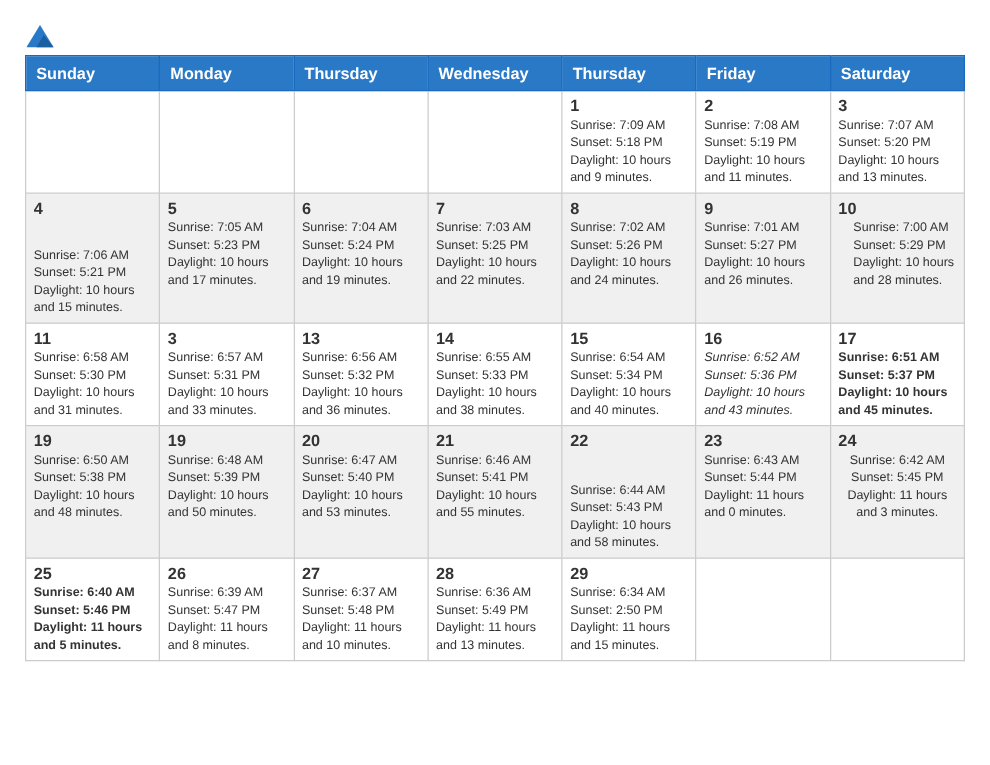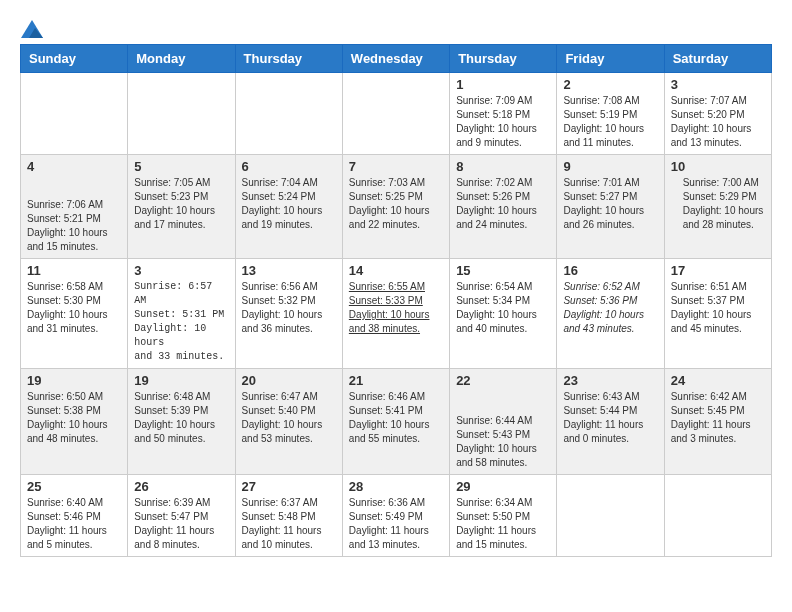--- a/index.html
+++ b/index.html
@@ -192,56 +192,56 @@
       <tr>
         <td>
           <span class="day-number">11</span>
           <div class="day-info" style="white-space: pre-line;">Sunrise: 6:58 AM
 Sunset: 5:30 PM
 Daylight: 10 hours
 and 31 minutes.</div>
         </td>
         <td>
           <span class="day-number">3</span>
-          <div class="day-info" style="white-space: pre-line; font-family: Liberation Mono, monospace;">Sunrise: 6:57 AM
+          <div class="day-info" style="white-space: pre-line;">Sunrise: 6:57 AM
 Sunset: 5:31 PM
 Daylight: 10 hours
 and 33 minutes.</div>
         </td>
         <td>
           <span class="day-number">13</span>
           <div class="day-info" style="white-space: pre-line;">Sunrise: 6:56 AM
 Sunset: 5:32 PM
 Daylight: 10 hours
 and 36 minutes.</div>
         </td>
         <td>
           <span class="day-number">14</span>
-          <div class="day-info" style="white-space: pre-line; text-decoration: underline;">Sunrise: 6:55 AM
+          <div class="day-info" style="white-space: pre-line;">Sunrise: 6:55 AM
 Sunset: 5:33 PM
 Daylight: 10 hours
 and 38 minutes.</div>
         </td>
         <td>
           <span class="day-number">15</span>
           <div class="day-info" style="white-space: pre-line;">Sunrise: 6:54 AM
 Sunset: 5:34 PM
 Daylight: 10 hours
 and 40 minutes.</div>
         </td>
         <td>
           <span class="day-number">16</span>
           <div class="day-info" style="white-space: pre-line; font-style: italic;">Sunrise: 6:52 AM
 Sunset: 5:36 PM
 Daylight: 10 hours
 and 43 minutes.</div>
         </td>
         <td>
           <span class="day-number">17</span>
-          <div class="day-info" style="white-space: pre-line;">Sunrise: 6:51 AM
+          <div class="day-info" style="white-space: pre-line; font-weight: bold;">Sunrise: 6:51 AM
 Sunset: 5:37 PM
 Daylight: 10 hours
 and 45 minutes.</div>
         </td>
       </tr>
       <tr>
         <td>
           <span class="day-number">19</span>
           <div class="day-info" style="white-space: pre-line;">Sunrise: 6:50 AM
 Sunset: 5:38 PM
@@ -278,30 +278,30 @@
         </td>
         <td>
           <span class="day-number">23</span>
           <div class="day-info" style="white-space: pre-line;">Sunrise: 6:43 AM
 Sunset: 5:44 PM
 Daylight: 11 hours
 and 0 minutes.</div>
         </td>
         <td>
           <span class="day-number">24</span>
-          <div class="day-info" style="white-space: pre-line;">Sunrise: 6:42 AM
+          <div class="day-info" style="white-space: pre-line; text-align: center;">Sunrise: 6:42 AM
 Sunset: 5:45 PM
 Daylight: 11 hours
 and 3 minutes.</div>
         </td>
       </tr>
       <tr>
         <td>
           <span class="day-number">25</span>
-          <div class="day-info" style="white-space: pre-line;">Sunrise: 6:40 AM
+          <div class="day-info" style="white-space: pre-line; font-weight: bold;">Sunrise: 6:40 AM
 Sunset: 5:46 PM
 Daylight: 11 hours
 and 5 minutes.</div>
         </td>
         <td>
           <span class="day-number">26</span>
           <div class="day-info" style="white-space: pre-line;">Sunrise: 6:39 AM
 Sunset: 5:47 PM
 Daylight: 11 hours
 and 8 minutes.</div>
@@ -316,21 +316,21 @@
         <td>
           <span class="day-number">28</span>
           <div class="day-info" style="white-space: pre-line;">Sunrise: 6:36 AM
 Sunset: 5:49 PM
 Daylight: 11 hours
 and 13 minutes.</div>
         </td>
         <td>
           <span class="day-number">29</span>
           <div class="day-info" style="white-space: pre-line;">Sunrise: 6:34 AM
-Sunset: 5:50 PM
+Sunset: 2:50 PM
 Daylight: 11 hours
 and 15 minutes.</div>
         </td>
         <td class="empty-cell"></td>
         <td class="empty-cell"></td>
       </tr>
     </tbody>
 </table>
 
 </body></html>

